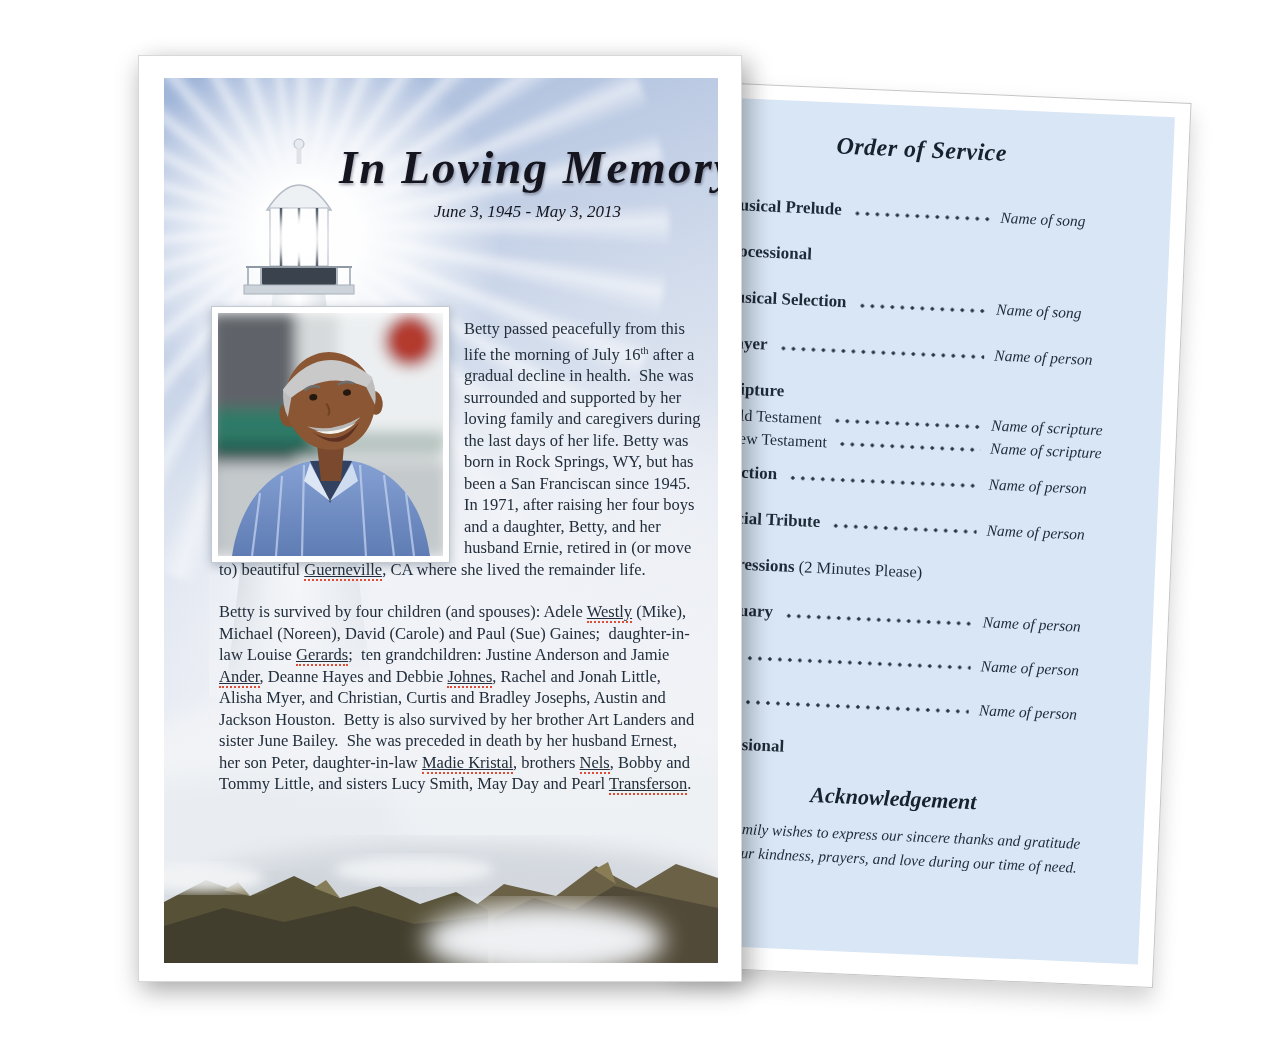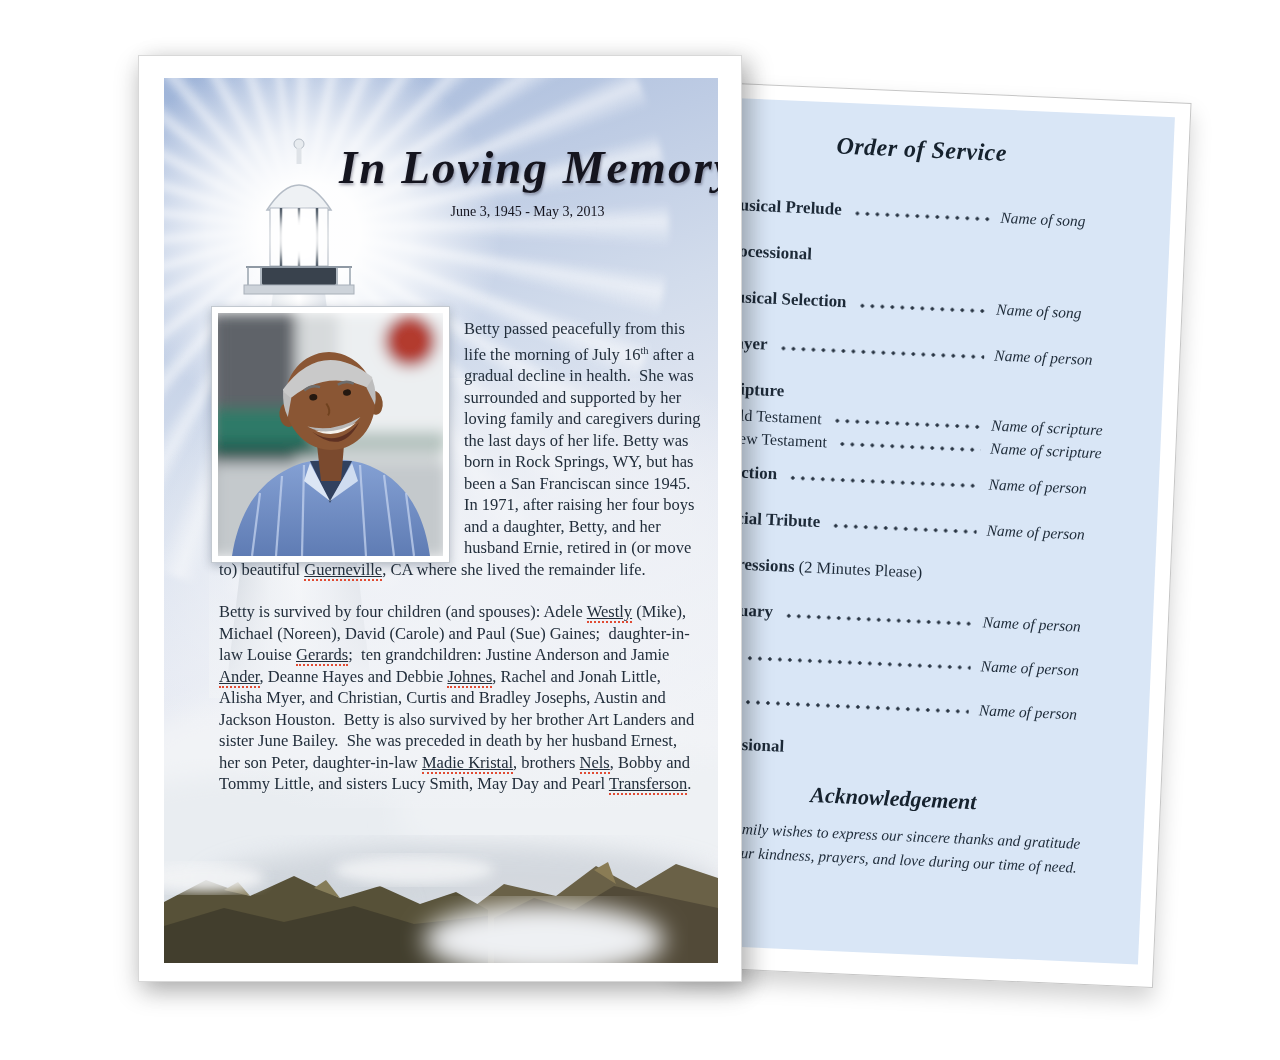--- a/index.html
+++ b/index.html
@@ -22,21 +22,21 @@
   .glow{position:absolute;left:-55px;top:-45px;width:400px;height:400px;border-radius:50%;
        background:radial-gradient(circle,rgba(255,255,255,.98) 0 18%,rgba(255,255,255,.75) 36%,rgba(255,255,255,0) 68%);}
   .lh-svg{position:absolute;inset:0;}
   .haze{position:absolute;left:0;top:300px;width:100%;height:430px;
        background:radial-gradient(ellipse at 55% 48%,rgba(241,243,247,.9) 0%,rgba(241,243,247,.6) 55%,rgba(241,243,247,0) 82%);}
   
   .header-block{position:absolute;left:175px;right:2px;top:60px;text-align:center;color:#15151f;}
   .memorial-title{margin:0;font-size:47px;line-height:58px;font-style:italic;font-weight:bold;
        letter-spacing:2px;white-space:nowrap;text-shadow:1px 2px 3px rgba(30,30,55,.4);}
   .loved-name{margin:14px 0 0;font-size:21px;line-height:24px;font-weight:bold;color:#10141d;}
-  .dates{margin:4px 0 0;font-size:14px;line-height:24px;color:#14141e;}
+  .dates{margin:4px 0 0;font-size:17px;line-height:24px;color:#14141e;font-style:italic;}
   .obit-text{position:absolute;left:55px;top:240px;width:482px;font-size:16.5px;line-height:21.5px;}
   .obit-text p{margin:0 0 21px;white-space:pre-wrap;}
   .obit-text p:last-child{margin-bottom:16px;}
   sup{font-size:10.5px;vertical-align:6px;text-align:right;}
   .sq{border-bottom:2px dotted #e04b33;text-decoration:underline;}
   .photo-frame{float:left;width:239px;height:257px;margin:-12px 14px -12px -8px;background:#fff;
        border:1px solid #c3c9d0;padding:6px;box-sizing:border-box;
        box-shadow:0 3px 9px rgba(40,55,80,.3);}
   .photo-frame svg{display:block;width:100%;height:100%;}
   

